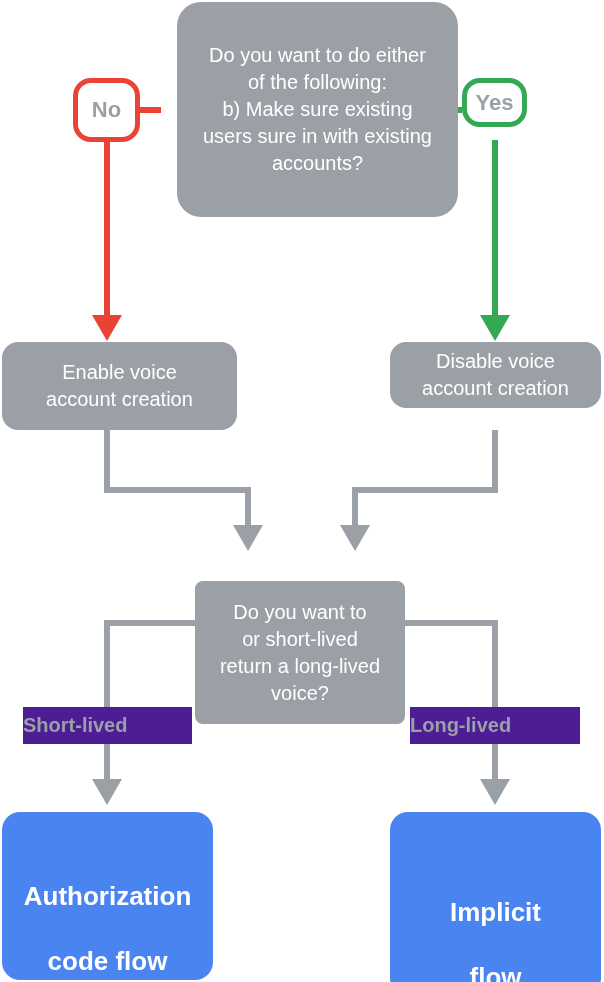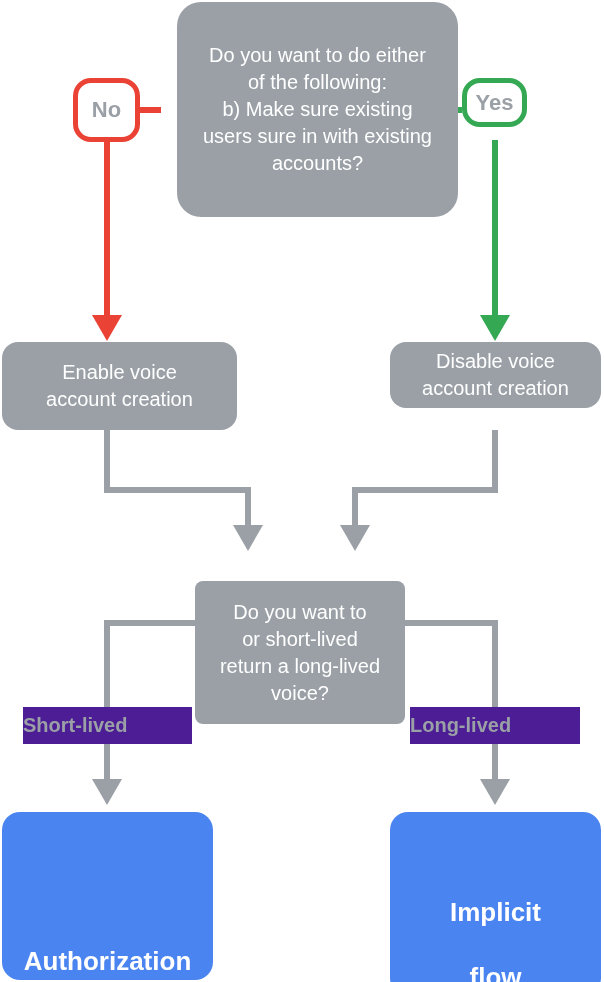--- a/index.html
+++ b/index.html
@@ -147,19 +147,20 @@
 
   <div class="seg gray" style="left:405px; top:620px; width:93px; height:6px;"></div>
   <div class="seg gray" style="left:492px; top:620px; width:6px; height:159px;"></div>
   <div class="edge-label" style="left:410px; top:707px; width:170px; height:37px;">
     <span>Long-lived</span>
   </div>
   <div class="arrow gray" style="left:480px; top:779px;"></div>
 
   <div class="terminal" style="left:2px; top:812px; width:211px; height:168px;">
     <div class="line">Authorization</div>
+    <div class="line">code flow</div>
   </div>
   <div class="terminal" style="left:390px; top:812px; width:211px; height:184px;">
     <div class="line">Implicit</div>
     <div class="line">flow</div>
   </div>
 
 </div>
 
 </body></html>

